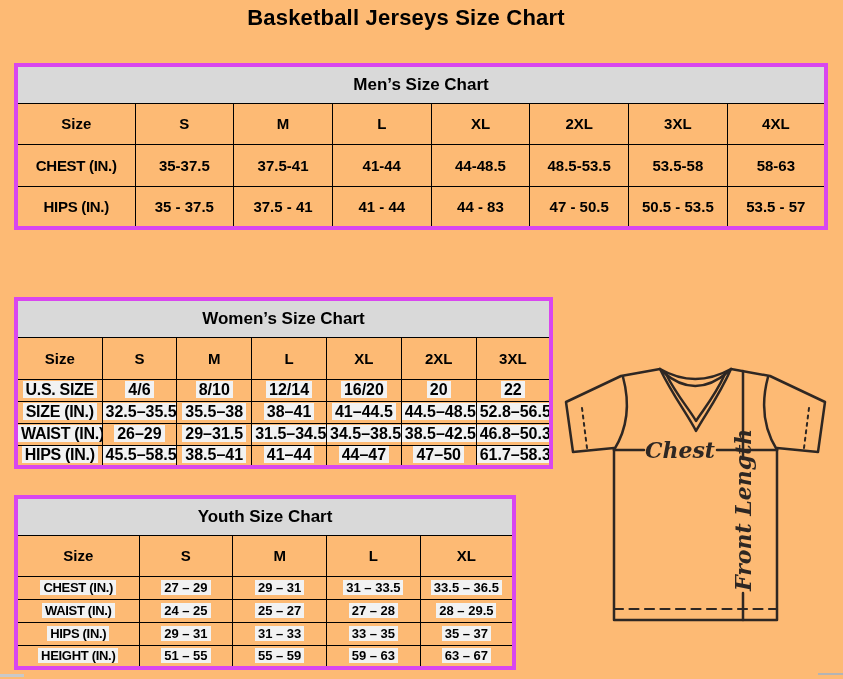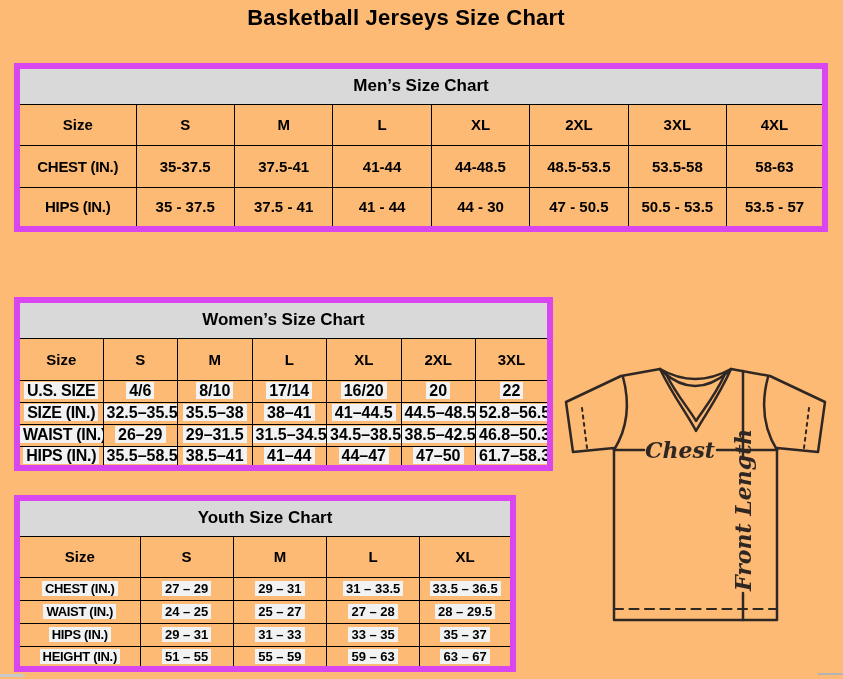--- a/index.html
+++ b/index.html
@@ -4,21 +4,21 @@
 <style>
   * { margin:0; padding:0; box-sizing:border-box; }
   html,body { width:843px; height:679px; background:#ffffff;
               font-family:"Liberation Sans", sans-serif; color:#000; overflow:hidden; }
   #canvas { position:relative; width:843px; height:679px; background:#fdba74; }
 
   .page-title { position:absolute; top:5px; left:0; width:812px; text-align:center;
                 font-size:22px; font-weight:bold; letter-spacing:0.2px; }
 
   table.sizetable { position:absolute; border-collapse:collapse; table-layout:fixed;
-                    border:6px solid #d946ef; }
+                    border:4px solid #d946ef; }
   table.sizetable td { border:1px solid #000; text-align:center; vertical-align:middle;
                        font-weight:bold; overflow:hidden; white-space:nowrap; }
   td.ttl-cell { background:#d9d9d9; font-size:17px; }
   .cond { letter-spacing:-0.3px; }
   span.hl { background:#f2f2f2; padding:0 3px; }
 
   
   #men { left:14px; top:63px; width:814px; }
   #men tr.ttl td { height:38px; }
   #men tr.hdr td { height:41px; font-size:15px; }
@@ -87,21 +87,21 @@
       <td>44-48.5</td>
       <td>48.5-53.5</td>
       <td>53.5-58</td>
       <td>58-63</td>
     </tr>
     <tr class="drow">
       <td class="rl cond">HIPS (IN.)</td>
       <td>35 - 37.5</td>
       <td>37.5 - 41</td>
       <td>41 - 44</td>
-      <td>44 - 30</td>
+      <td>44 - 83</td>
       <td>47 - 50.5</td>
       <td>50.5 - 53.5</td>
       <td>53.5 - 57</td>
     </tr>
     </tbody>
   </table>
 
   <table class="sizetable" id="women">
     <colgroup>
       <col style="width:86px">
@@ -122,21 +122,21 @@
       <td>M</td>
       <td>L</td>
       <td>XL</td>
       <td>2XL</td>
       <td>3XL</td>
     </tr>
     <tr class="drow">
       <td class="rl cond"><span class="hl">U.S. SIZE</span></td>
       <td><span class="hl">4/6</span></td>
       <td><span class="hl">8/10</span></td>
-      <td><span class="hl">17/14</span></td>
+      <td><span class="hl">12/14</span></td>
       <td><span class="hl">16/20</span></td>
       <td><span class="hl">20</span></td>
       <td><span class="hl">22</span></td>
     </tr>
     <tr class="drow">
       <td class="rl cond"><span class="hl">SIZE (IN.)</span></td>
       <td><span class="hl">32.5–35.5</span></td>
       <td><span class="hl">35.5–38</span></td>
       <td><span class="hl">38–41</span></td>
       <td><span class="hl">41–44.5</span></td>
@@ -147,21 +147,21 @@
       <td class="rl cond"><span class="hl">WAIST (IN.)</span></td>
       <td><span class="hl">26–29</span></td>
       <td><span class="hl">29–31.5</span></td>
       <td><span class="hl">31.5–34.5</span></td>
       <td><span class="hl">34.5–38.5</span></td>
       <td><span class="hl">38.5–42.5</span></td>
       <td><span class="hl">46.8–50.3</span></td>
     </tr>
     <tr class="drow">
       <td class="rl cond"><span class="hl">HIPS (IN.)</span></td>
-      <td><span class="hl">35.5–58.5</span></td>
+      <td><span class="hl">45.5–58.5</span></td>
       <td><span class="hl">38.5–41</span></td>
       <td><span class="hl">41–44</span></td>
       <td><span class="hl">44–47</span></td>
       <td><span class="hl">47–50</span></td>
       <td><span class="hl">61.7–58.3</span></td>
     </tr>
     </tbody>
   </table>
 
   <table class="sizetable" id="youth">

